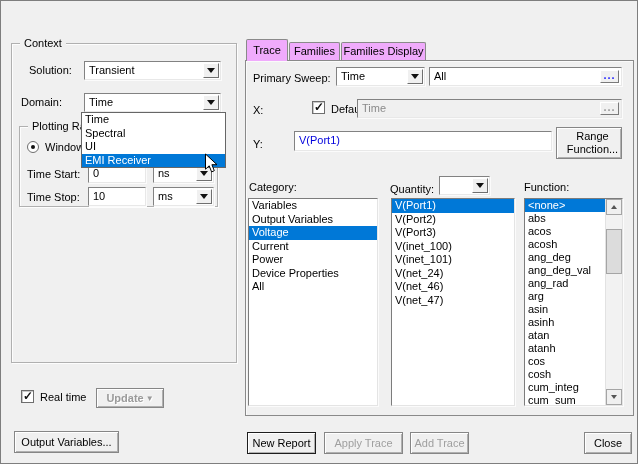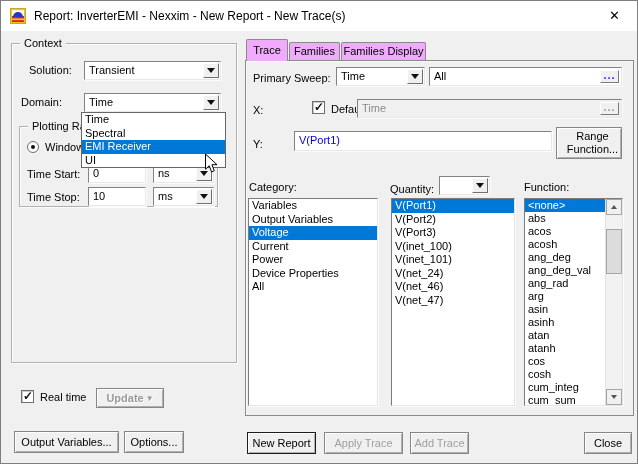--- a/index.html
+++ b/index.html
@@ -58,33 +58,20 @@
   .tri-down-s { width:0; height:0; border:3px solid transparent; border-top:4px solid #555; margin-top:3px; }
   .sb-thumb { position:absolute; left:0; width:16px; background:#dcdcdc; border:1px solid #a5a5a5; }
   .cursor { position:absolute; z-index:100; }
   .blue-text { color:#0000dd; }
 </style>
 </head>
 <body>
 
 <div id="win">
 
-  <div class="titlebar">
-    <svg class="title-icon" viewBox="0 0 16 16">
-      <rect x="0.5" y="0.5" width="15" height="15" fill="#fffbe8" stroke="#c8a92a"></rect>
-      <rect x="2" y="8" width="12" height="6" fill="#d8281e"></rect>
-      <path d="M3 9 A5 5 0 0 1 13 9 Z" fill="#2038c0"></path>
-      <rect x="2" y="10.5" width="12" height="1.6" fill="#f2d028"></rect>
-      <rect x="1.5" y="1.5" width="13" height="13" fill="none" stroke="#e6c525"></rect>
-    </svg>
-    <span class="title-text">Report: InverterEMI - Nexxim - New Report - New Trace(s)</span>
-    <div class="close-btn">
-      <span>✕</span>
-    </div>
-  </div>
 
   <div class="group" style="left:10px; top:42px; width:226px; height:320px;">
     <span class="glabel">Context</span>
   </div>
 
   <span class="lbl" style="left:28px; top:63px;">Solution:</span>
   <div class="sunken" style="left:83px; top:60px; width:137px; height:19px;">
     <span class="val">Transient</span>
     <span class="combo-btn">
         <span class="tri-down"></span>
@@ -125,39 +112,38 @@
   <div class="sunken" style="left:152px; top:186px; width:61px; height:19px;">
     <span class="val">ms</span>
     <span class="combo-btn">
         <span class="tri-down"></span>
       </span>
   </div>
 
   <div class="dropdown">
       <div class="li">Time</div>
       <div class="li">Spectral</div>
+      <div class="li">UI</div>
       <div class="li sel">EMI Receiver</div>
-      <div class="li">UI</div>
     </div>
 
   <svg class="cursor" style="left:203px; top:152px;" width="15" height="22" viewBox="0 0 15 22">
     <path d="M1.5 1 L1.5 16.2 L5.2 12.8 L7.6 18.9 L10.3 17.7 L7.9 11.7 L13 11.7 Z" fill="#ffffff" stroke="#000000" stroke-width="1"></path>
   </svg>
 
   <span class="cb" style="left:20px; top:389px;">
     <span class="mark">✓</span>
   </span>
   <span class="lbl" style="left:39px; top:390px;">Real time</span>
   <div class="btn embossed" style="left:95px; top:387px; width:68px; height:20px;">
     <span>Update</span>
     <span style="font-size:8px; margin-left:2px;">▼</span>
   </div>
 
   <div class="btn" style="left:13px; top:430px; width:105px; height:22px;">Output Variables...</div>
-  <div class="btn" style="left:123px; top:430px; width:60px; height:22px;">Options...</div>
 
   <div class="tab active" style="left:245px; top:38px; width:42px; height:22px; line-height:21px;">Trace</div>
   <div class="tab" style="left:288px; top:41px; width:51px; height:18px; line-height:16px;">Families</div>
   <div class="tab" style="left:340px; top:41px; width:85px; height:18px; line-height:16px;">Families Display</div>
   <div class="panel"></div>
 
   <span class="lbl" style="left:252px; top:71px;">Primary Sweep:</span>
   <div class="sunken" style="left:335px; top:66px; width:89px; height:19px;">
     <span class="val">Time</span>
     <span class="combo-btn">

